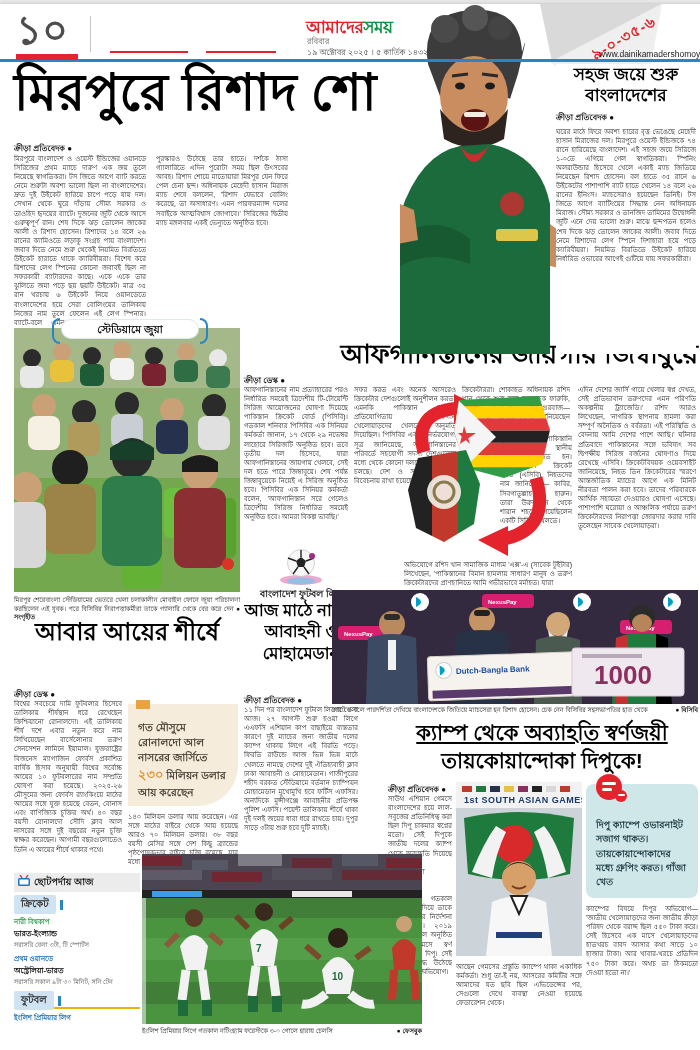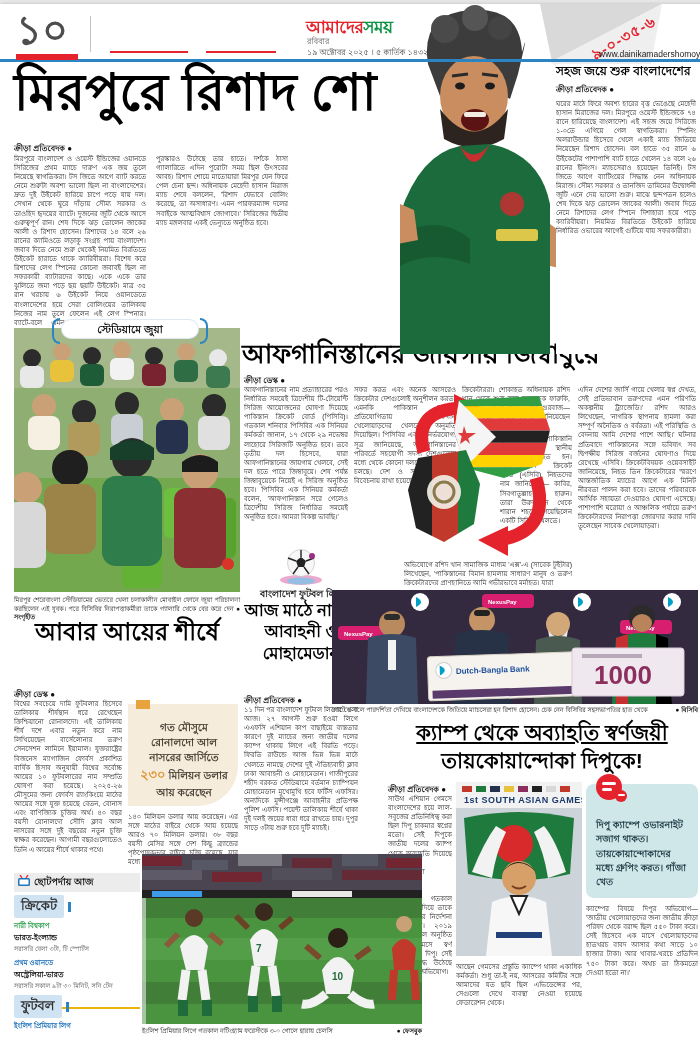--- a/index.html
+++ b/index.html
@@ -21,50 +21,50 @@
                 transform:rotate(-30deg);letter-spacing:1px;z-index:4;}
   .website{right:6px;top:45px;font-size:8.5px;color:#222;z-index:4;}
   .blue-rule{left:0;top:55px;width:700px;height:3px;background:#2b84c4;z-index:3;}
   
   .lead-headline{left:14px;top:62px;width:430px;font-size:51px;font-weight:bold;color:#000;line-height:1.05;z-index:2;}
   .byline{font-size:8px;font-weight:bold;color:#111;}
   .col{font-size:6.8px;line-height:1.34;text-align:justify;color:#1c1c1c;overflow:hidden;}
   .lead-body{left:14px;top:150px;width:416px;height:180px;column-count:3;column-gap:10px;column-fill:auto;z-index:2;}
   .photo-frame{z-index:1;}
   .right-article{left:556px;top:60px;width:140px;height:290px;background:#fff;z-index:2;padding:0;}
-  .right-article h2{margin:0;font-size:12px;font-weight:bold;color:#000;line-height:1.25;}
-  
-  .zim-headline{left:242px;top:330px;width:456px;text-align:left;font-size:26px;font-weight:bold;color:#000;}
+  .right-article h2{margin:0;font-size:17px;font-weight:bold;color:#000;line-height:1.25;text-align:center;}
+  
+  .zim-headline{left:242px;top:330px;width:456px;text-align:right;font-size:26px;font-weight:bold;color:#000;}
   .gamble-label{left:62px;top:316px;width:136px;height:18px;background:#fff;border-radius:9px;
                 text-align:center;font-size:10.5px;font-weight:bold;color:#0d0d0d;line-height:18px;
                 z-index:3;box-shadow:0 0 0 1px #dfe9f2;}
   .gamble-label:before,.gamble-label:after{content:"";position:absolute;top:-2px;width:6px;height:22px;
                 border:2px solid #2b84c4;}
   .gamble-label:before{left:-10px;border-right:none;border-radius:8px 0 0 8px;}
   .gamble-label:after{right:-10px;border-left:none;border-radius:0 8px 8px 0;}
   .caption{font-size:6.4px;line-height:1.35;color:#222;text-align:justify;}
   .credit{font-weight:bold;color:#111;}
   
   .ron-h{width:226px;text-align:center;font-size:24px;font-weight:bold;color:#000;line-height:1.1;}
-  .quote-box{left:128px;top:700px;width:110px;height:102px;background:#f6ecdc;border-radius:0 0 40px 0;z-index:2;text-align:center;}
+  .quote-box{left:128px;top:700px;width:110px;height:102px;background:#f6ecdc;border-radius:0 0 40px 0;z-index:2;}
   .quote-tab{position:absolute;left:8px;top:-4px;width:14px;height:9px;background:#e8a33d;}
   .quote-text{position:absolute;left:10px;top:16px;width:92px;font-size:10.5px;font-weight:bold;color:#4a4236;line-height:1.45;}
   .quote-num{color:#dd9330;font-size:13px;}
   
   .fb-kicker{left:244px;top:583px;width:114px;text-align:center;font-size:9.5px;font-weight:bold;color:#222;}
   .fb-h{left:244px;top:596px;width:114px;text-align:center;font-size:16.5px;font-weight:bold;color:#000;line-height:1.3;}
   
   .tkd-h{width:312px;text-align:center;font-size:21px;font-weight:bold;color:#000;line-height:1.25;}
   .teal-box{left:586px;top:780px;width:112px;height:114px;background:#cfe7e9;border-radius:8px;z-index:2;}
   .teal-text{position:absolute;left:10px;top:34px;width:94px;font-size:9.5px;font-weight:bold;color:#23404a;line-height:1.5;}
   
   .tv-box{left:14px;top:869px;width:126px;height:134px;border-bottom:2px solid #eab308;}
   .tv-title{font-size:9.5px;font-weight:bold;color:#111;background:#ececec;padding:2px 4px 2px 20px;position:relative;}
   .tv-chip{margin-top:3px;display:flex;align-items:center;}
-  .tv-chip span{background:#cfe3f3;color:#333;font-size:13px;font-weight:bold;padding:1px 7px;border-radius:2px;}
+  .tv-chip span{background:#cfe3f3;color:#333;font-size:10px;font-weight:bold;padding:1px 7px;border-radius:2px;}
   .tv-chip i{display:block;width:3px;height:10px;background:#2b84c4;margin-left:4px;}
   .tv-item{margin-top:2px;}
   .tv-league{font-size:7px;font-weight:bold;}
   .lg-green{color:#2e9e4f;} .lg-blue{color:#1d6fb8;}
   .tv-match{font-size:7.5px;font-weight:bold;color:#0d0d0d;}
   .tv-time{font-size:6.4px;color:#555;}
   svg text{font-family:"Liberation Sans",sans-serif;}
 </style>
 </head>
 <body>

